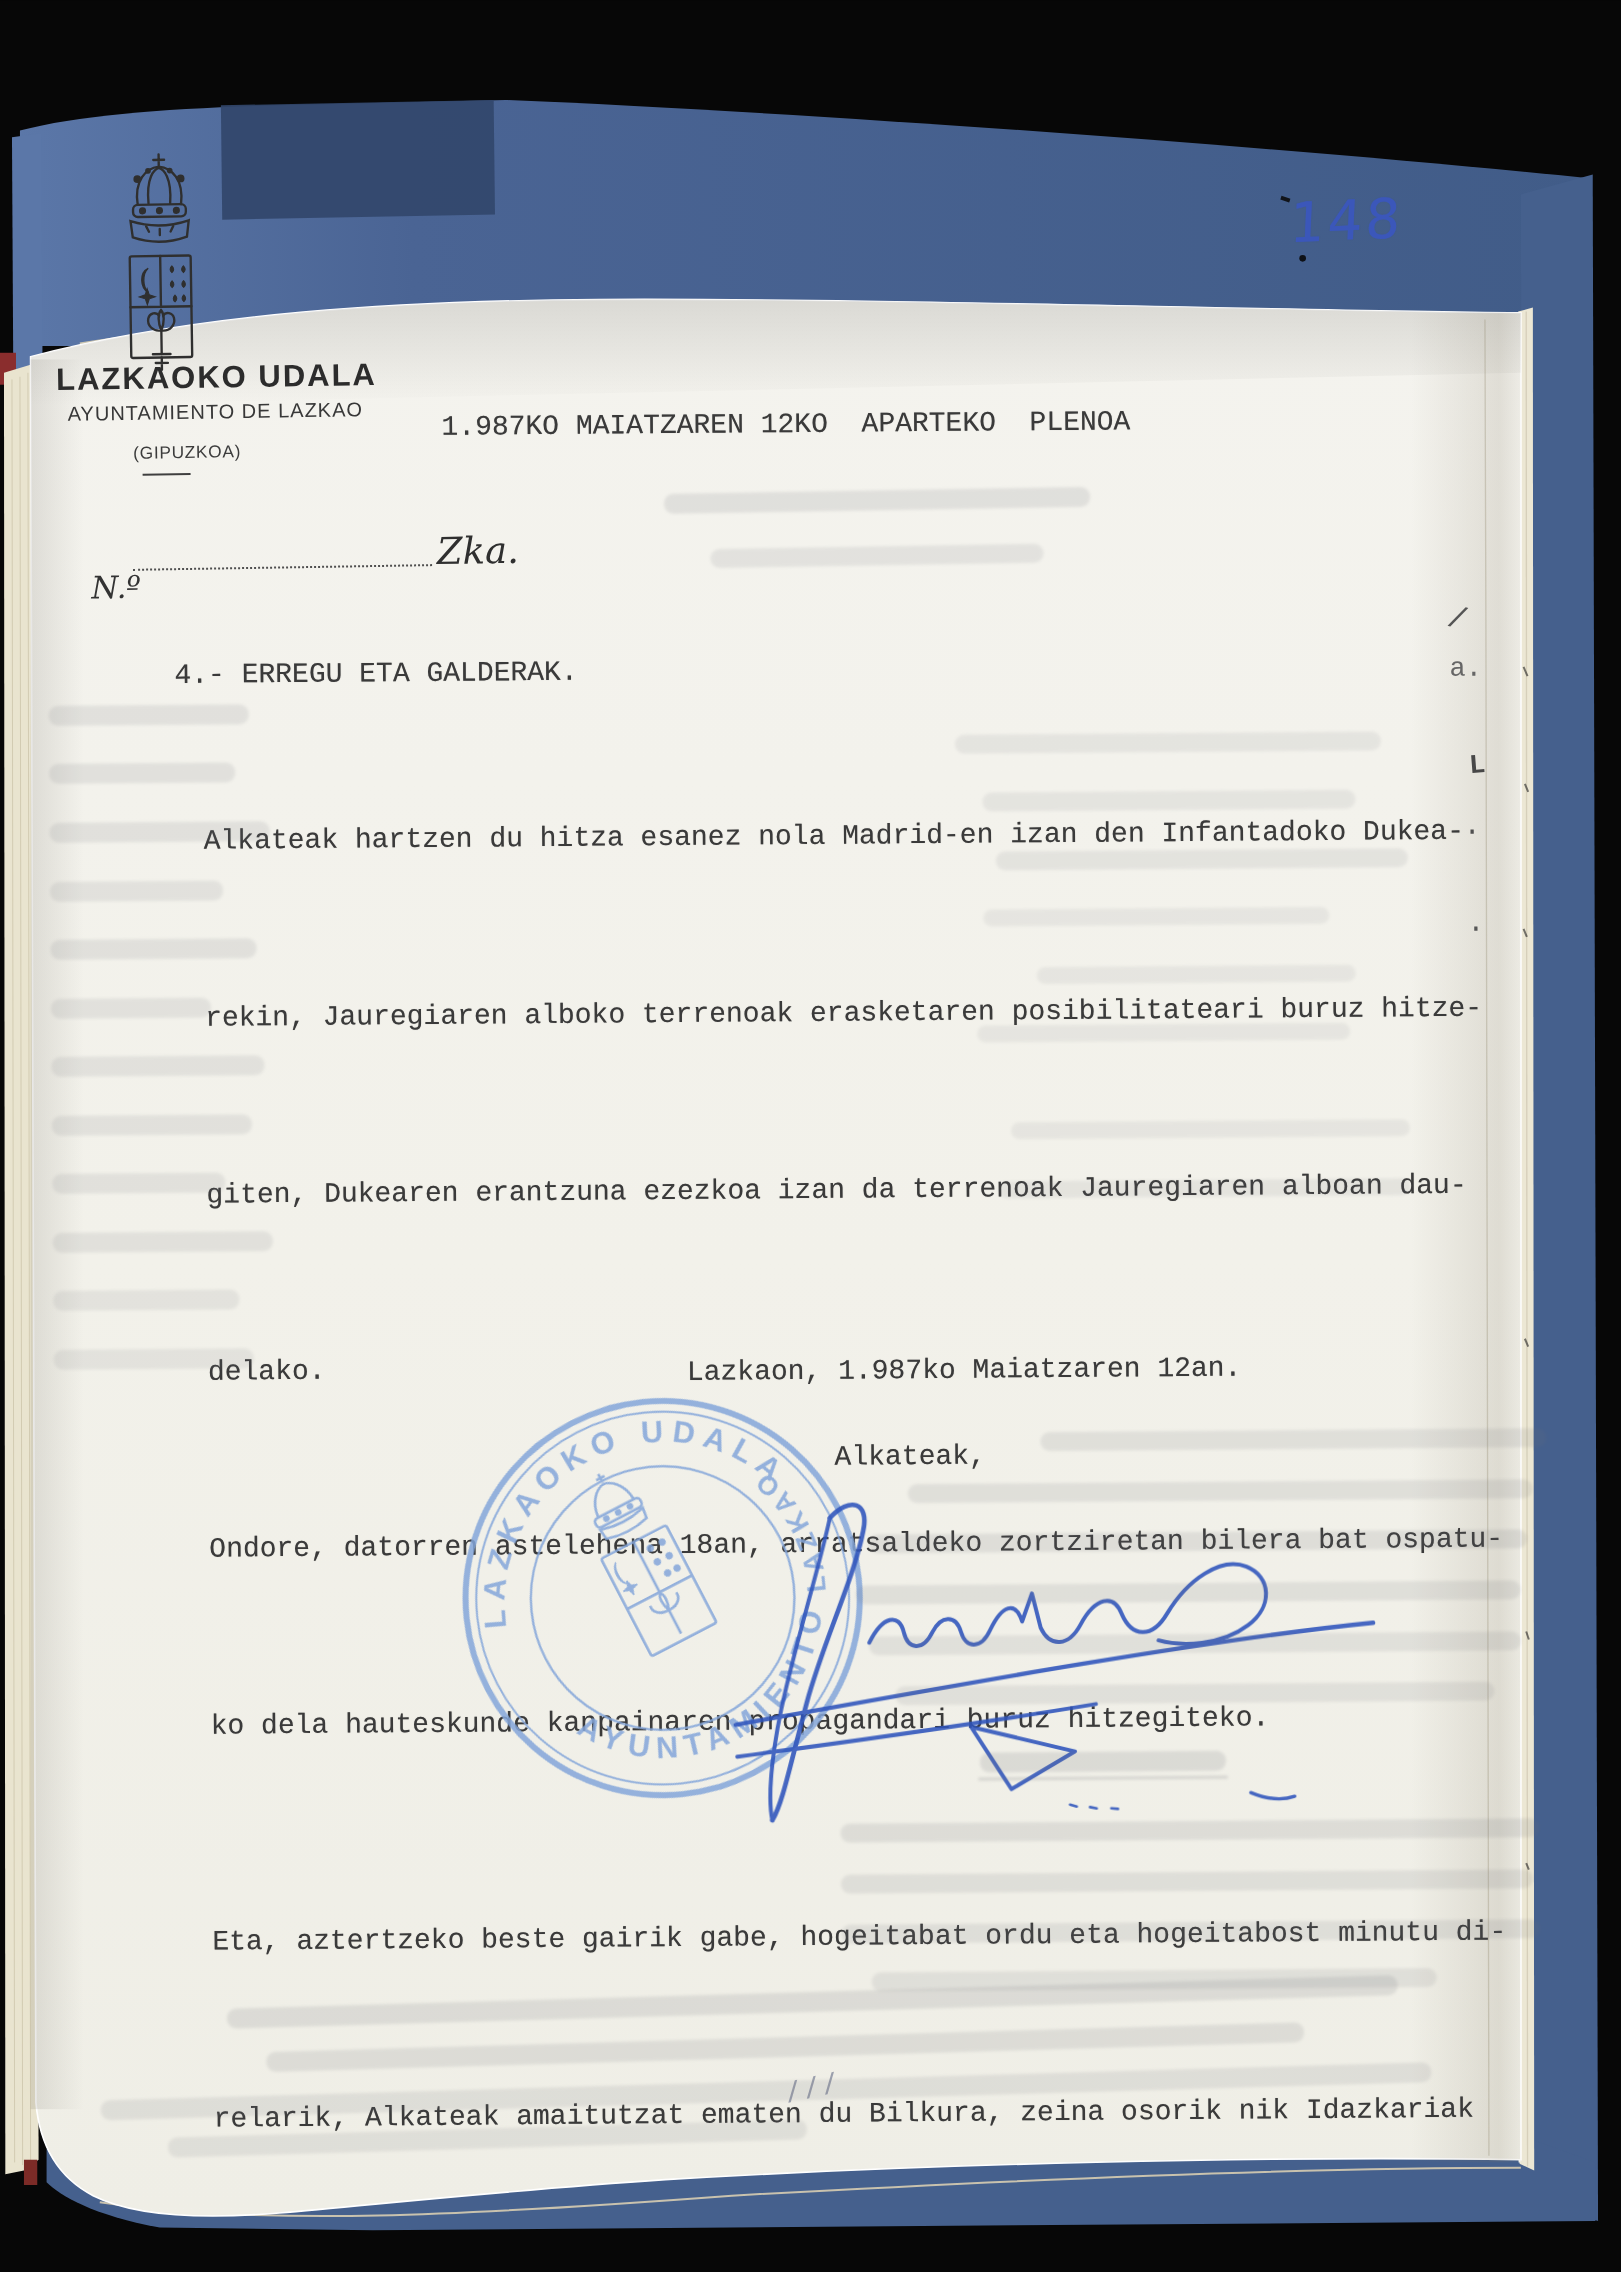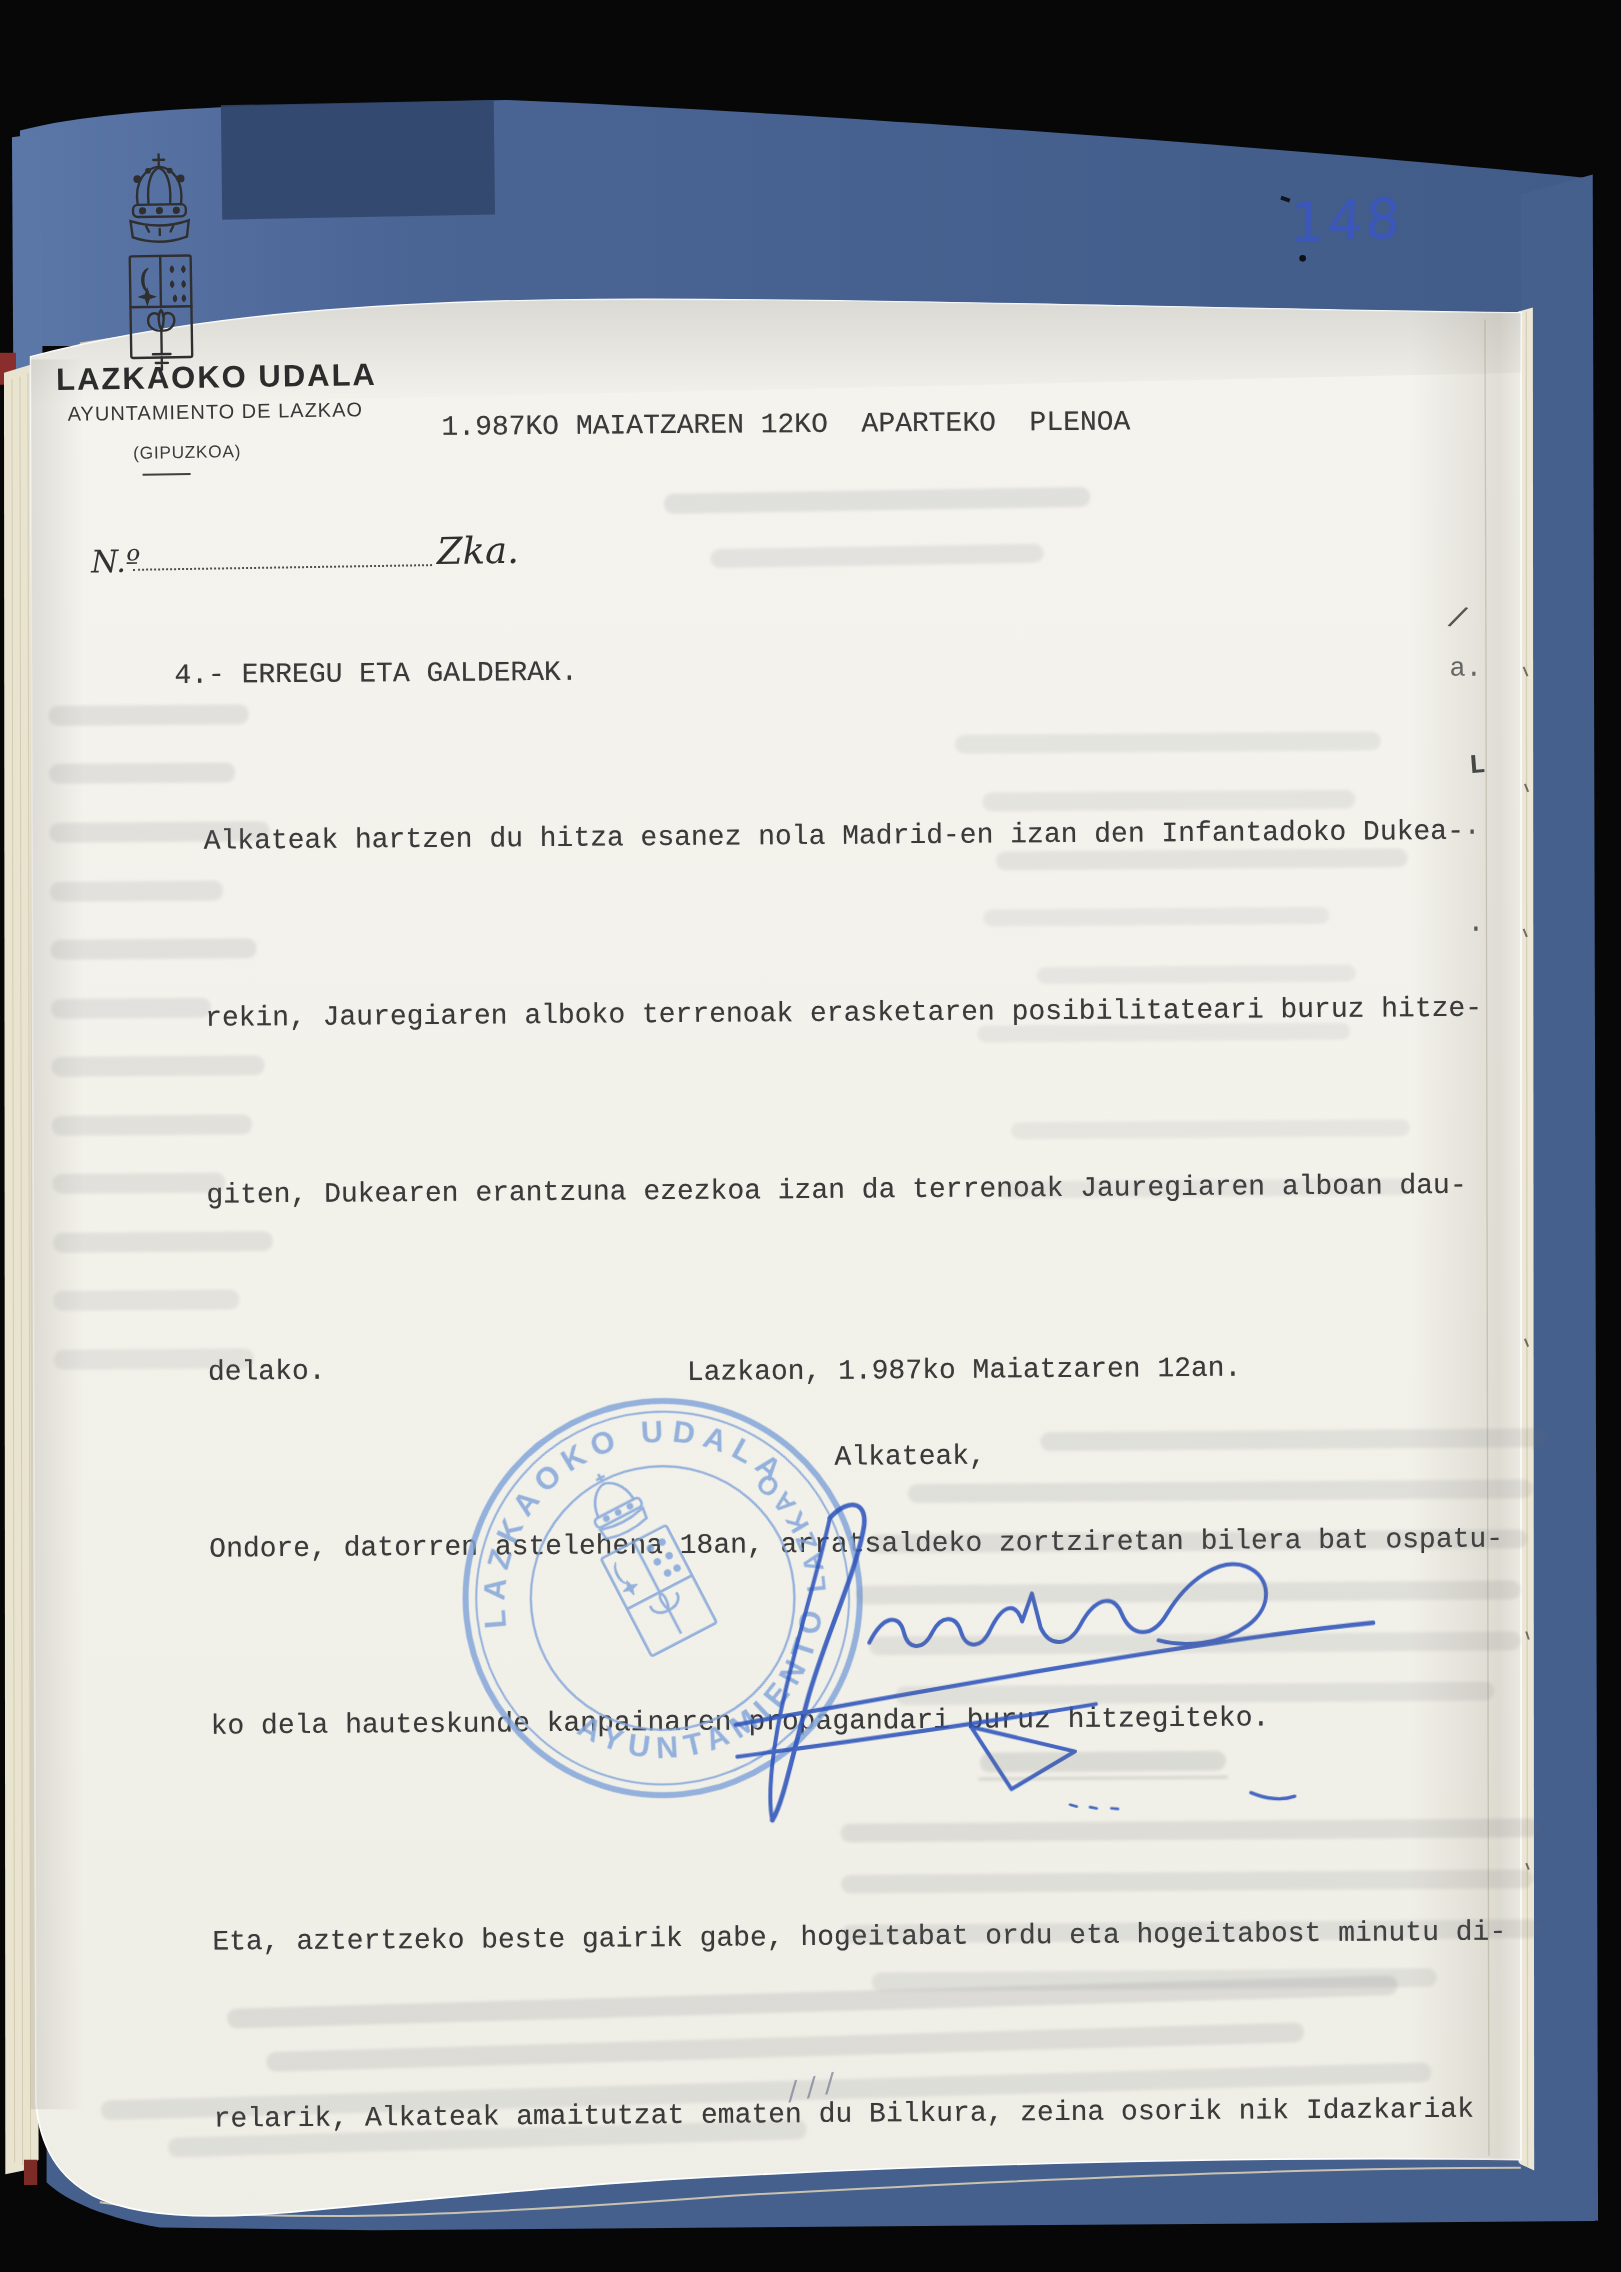--- a/index.html
+++ b/index.html
@@ -12,21 +12,21 @@
 
   .mono{font-family:"Liberation Mono","DejaVu Sans Mono",monospace;color:#3a3a3a;
         text-shadow:0 0 0.7px rgba(55,55,55,.45);white-space:pre;}
   .abs{position:absolute;}
 
   .org-primary{left:56px;top:361px;font-size:31px;font-weight:bold;letter-spacing:2px;color:#2c2c2c;}
   .org-secondary{left:67px;top:402px;font-size:20px;letter-spacing:1px;color:#383838;}
   .org-region{left:132px;top:443px;font-size:17.3px;letter-spacing:0.7px;color:#3c3c3c;}
   .org-underline{left:141px;top:474px;width:48px;height:2px;background:#3f3f3f;}
 
-  .ref-prefix{left:88px;top:543px;font-family:"DejaVu Serif",serif;font-style:italic;
+  .ref-prefix{left:88px;top:569px;font-family:"DejaVu Serif",serif;font-style:italic;
               font-size:31px;color:#333;}
   .ref-dots{left:130px;top:542px;width:299px;height:27px;border-bottom:2.7px dotted #4f4f4f;}
   .ref-suffix{left:434px;top:535px;font-family:"DejaVu Serif",serif;font-style:italic;
               font-size:37px;color:#2f2f2f;}
 
   .page-number{left:1297px;top:193px;font-size:55px;letter-spacing:2.7px;color:#3b57ba;
                font-family:"DejaVu Sans",sans-serif;transform:rotate(-2deg) skewX(-5deg);
                text-shadow:0 0 0.7px rgba(59,87,186,.55);}
 
   .doc-title{left:447px;top:409px;font-size:28px;}

